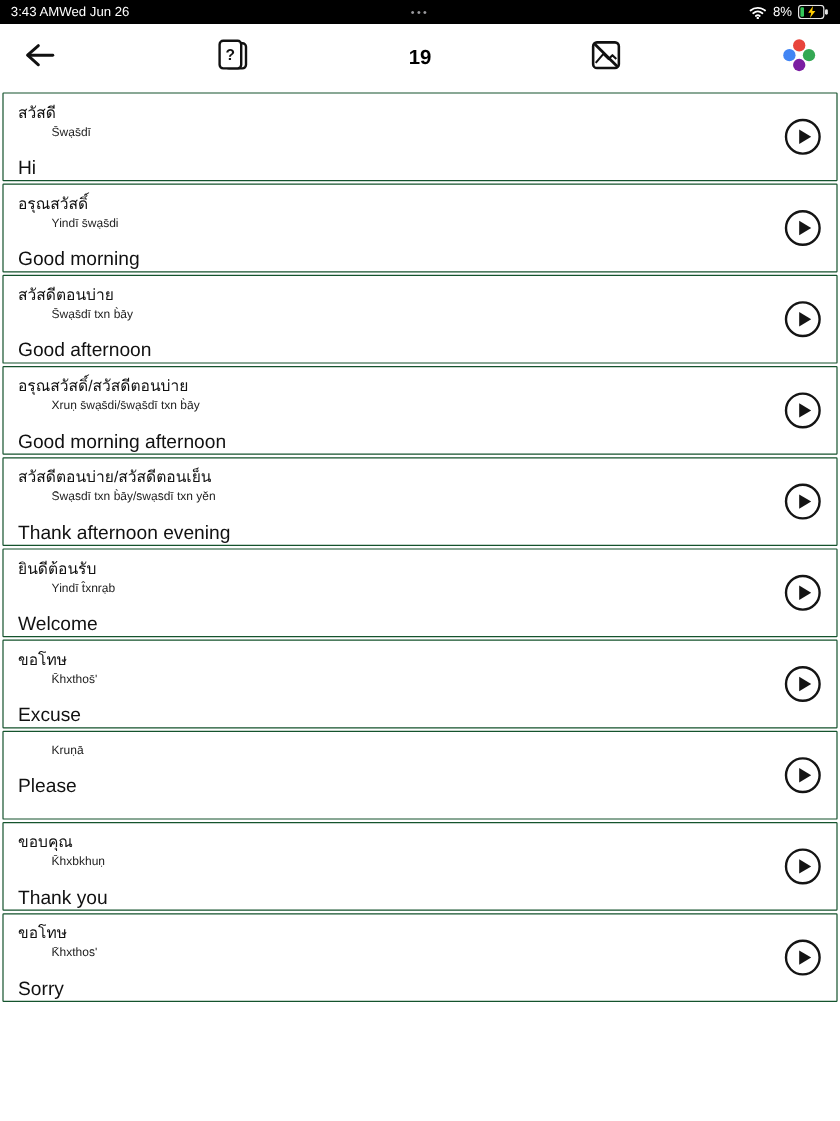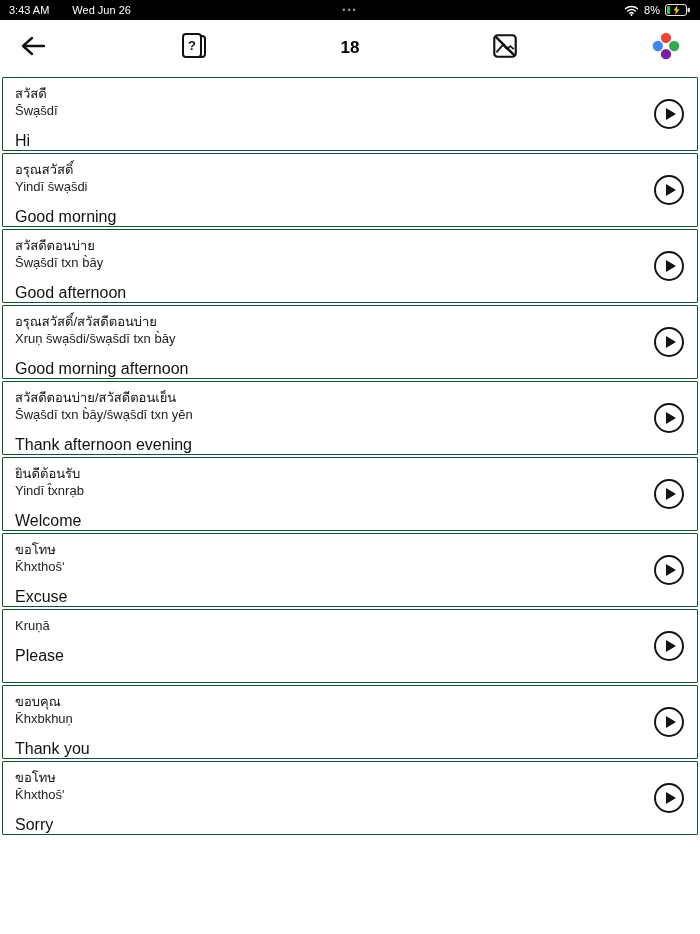--- a/index.html
+++ b/index.html
@@ -14,21 +14,21 @@
   
   .status-bar {
     height: 20px;
     background: #000;
     color: #fff;
     display: flex;
     align-items: center;
     padding: 0 9px;
     font-size: 11px;
   }
-  .status-left { flex: 1; display: flex; gap: 23px; align-items: flex-end; }
+  .status-left { flex: 1; display: flex; gap: 0; align-items: flex-end; }
   .status-center { flex: 0; color: #9a9a9e; font-size: 9px; letter-spacing: 2px; white-space: nowrap; }
   .status-right { flex: 1; display: flex; gap: 5px; align-items: center; justify-content: flex-end; }
   .status-bar svg { display: block; }
 
   
   .nav-bar {
     height: 55px;
     background: #fff;
     display: flex;
     align-items: center;
@@ -52,21 +52,21 @@
     position: relative;
     height: 74px;
     border: 1px solid #14532d;
     border-radius: 1px;
     background: #fff;
     margin-top: 2px;
     padding: 7px 56px 6px 12px;
     overflow: hidden;
   }
   .thai    { font-size: 13px; line-height: 17px; color: #111; }
-  .roman   { font-size: 13px; line-height: 17px; color: #222; }
+  .roman   { font-size: 10px; line-height: 17px; color: #222; margin-left: 28px; }
   .english { font-size: 16px; line-height: 17px; color: #111; margin-top: 13px; }
   .play {
     position: absolute;
     right: 13px;
     top: 50%;
     transform: translateY(-50%);
     width: 30px;
     height: 30px;
     border: 2px solid #141414;
     border-radius: 50%;
@@ -127,21 +127,21 @@
   <button class="nav-btn">
     <span>
       <svg width="32" height="32" viewBox="0 0 32 32">
         <rect x="10" y="6" width="17" height="21" rx="3" stroke="#111" stroke-width="2" fill="#fff"></rect>
         <rect x="5" y="4" width="18" height="23" rx="3" stroke="#111" stroke-width="2" fill="#fff"></rect>
         <text x="14" y="20" font-size="13" font-weight="bold" fill="#111" text-anchor="middle">?</text>
       </svg>
     </span>
   </button>
 
-  <div class="nav-counter">18</div>
+  <div class="nav-counter">19</div>
 
   <button class="nav-btn">
     <span>
       <svg width="30" height="30" viewBox="0 0 28 28">
         <rect x="4" y="4" width="20" height="20" rx="3" stroke="#111" stroke-width="2" fill="none"></rect>
         <path d="M6 20 L12 13 L16 17 L19 14 L22 17" stroke="#111" stroke-width="1.6" fill="none" stroke-linejoin="round"></path>
         <line x1="5" y1="5" x2="23" y2="23" stroke="#111" stroke-width="2.2"></line>
       </svg>
     </span>
   </button>

